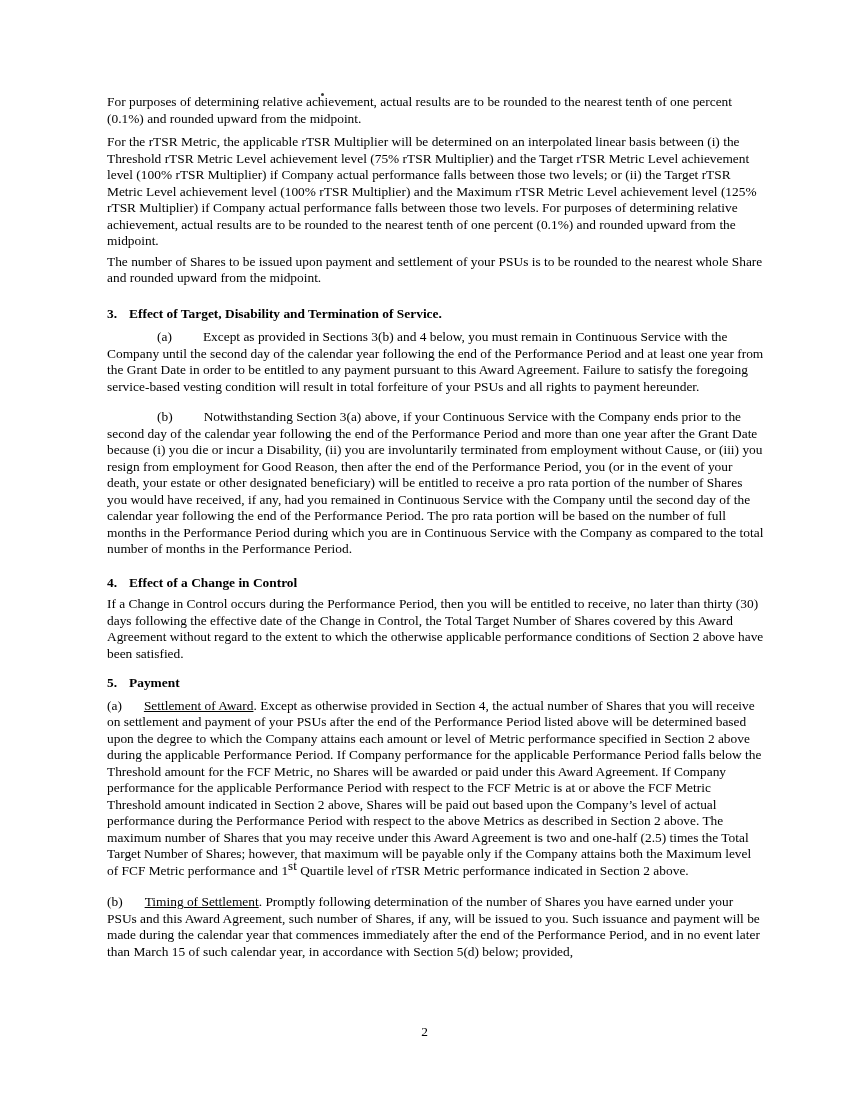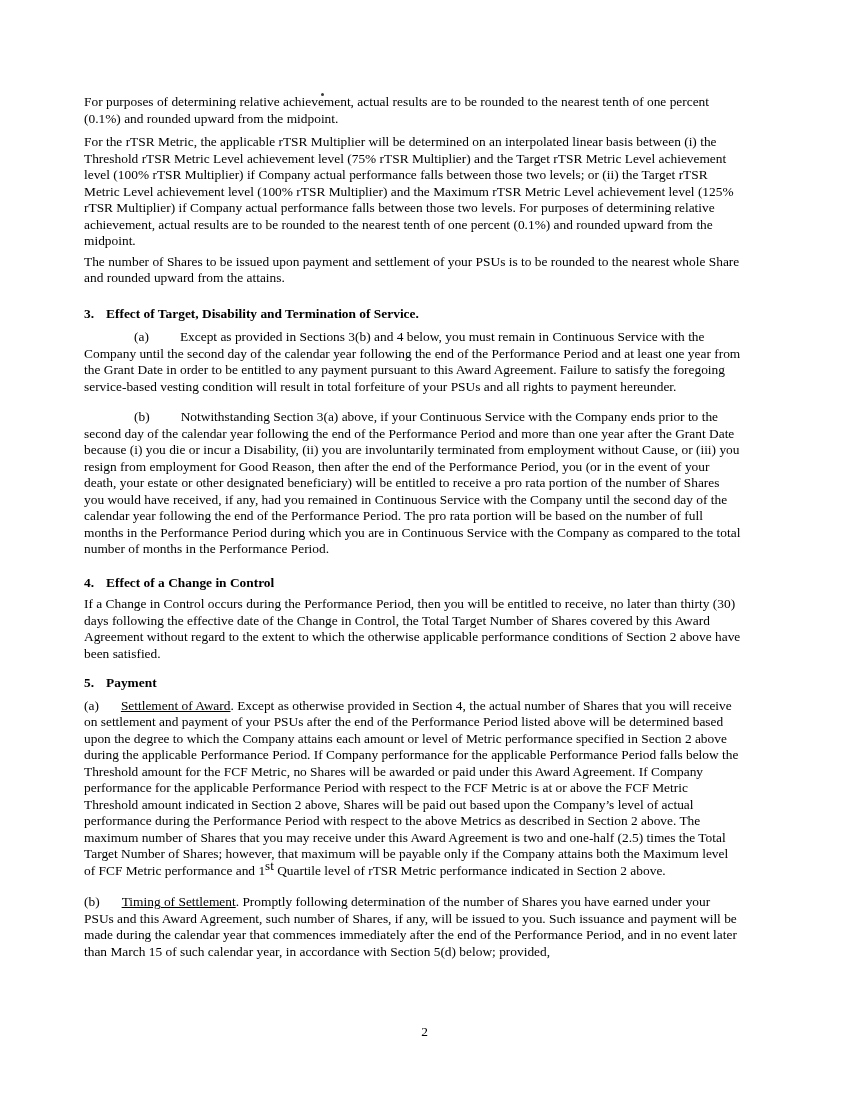--- a/index.html
+++ b/index.html
@@ -19,21 +19,21 @@
     -webkit-font-smoothing: antialiased;
   }
   .page {
     position: absolute;
     left: 0; top: 0;
     width: 849px; height: 1100px;
     background: #ffffff;
   }
   .content {
     position: absolute;
-    left: 84px;
+    left: 107px;
     top: 94px;
     width: 658px;
     text-align: left;
   }
   p.para {
     margin: 0 0 7px 0;
     padding: 0;
   }
   p.para-tight {
     margin: 0 0 4px 0;
@@ -98,21 +98,21 @@
 <div class="page">
 
   <span class="stray-mark"></span>
 
   <div class="content">
 
     <p class="para">For purposes of determining relative achievement, actual results are to be rounded to the nearest tenth of one percent (0.1%) and rounded upward from the midpoint.</p>
 
     <p class="para-tight">For the rTSR Metric, the applicable rTSR Multiplier will be determined on an interpolated linear basis between (i) the Threshold rTSR Metric Level achievement level (75% rTSR Multiplier) and the Target rTSR Metric Level achievement level (100% rTSR Multiplier) if Company actual performance falls between those two levels; or (ii) the Target rTSR Metric Level achievement level (100% rTSR Multiplier) and the Maximum rTSR Metric Level achievement level (125% rTSR Multiplier) if Company actual performance falls between those two levels. For purposes of determining relative achievement, actual results are to be rounded to the nearest tenth of one percent (0.1%) and rounded upward from the midpoint.</p>
 
-    <p class="para">The number of Shares to be issued upon payment and settlement of your PSUs is to be rounded to the nearest whole Share and rounded upward from the attains.</p>
+    <p class="para">The number of Shares to be issued upon payment and settlement of your PSUs is to be rounded to the nearest whole Share and rounded upward from the midpoint.</p>
 
     <p class="heading h3"><span>3.</span><span class="num-gap"></span><span>Effect of Target, Disability and Termination of Service.</span></p>
 
     <p class="sub-indent"><span>(a)</span><span class="tab-gap-wide"></span><span>Except as provided in Sections 3(b) and 4 below, you must remain in Continuous Service with the Company until the second day of the calendar year following the end of the Performance Period and at least one year from the Grant Date in order to be entitled to any payment pursuant to this Award Agreement. Failure to satisfy the foregoing service-based vesting condition will result in total forfeiture of your PSUs and all rights to payment hereunder.</span></p>
 
     <p class="sub-indent extra-space"><span>(b)</span><span class="tab-gap-wide"></span><span>Notwithstanding Section 3(a) above, if your Continuous Service with the Company ends prior to the second day of the calendar year following the end of the Performance Period and more than one year after the Grant Date because (i) you die or incur a Disability, (ii) you are involuntarily terminated from employment without Cause, or (iii) you resign from employment for Good Reason, then after the end of the Performance Period, you (or in the event of your death, your estate or other designated beneficiary) will be entitled to receive a pro rata portion of the number of Shares you would have received, if any, had you remained in Continuous Service with the Company until the second day of the calendar year following the end of the Performance Period. The pro rata portion will be based on the number of full months in the Performance Period during which you are in Continuous Service with the Company as compared to the total number of months in the Performance Period.</span></p>
 
     <p class="heading h4"><span>4.</span><span class="num-gap"></span><span>Effect of a Change in Control</span></p>
 
     <p class="para">If a Change in Control occurs during the Performance Period, then you will be entitled to receive, no later than thirty (30) days following the effective date of the Change in Control, the Total Target Number of Shares covered by this Award Agreement without regard to the extent to which the otherwise applicable performance conditions of Section 2 above have been satisfied.</p>

